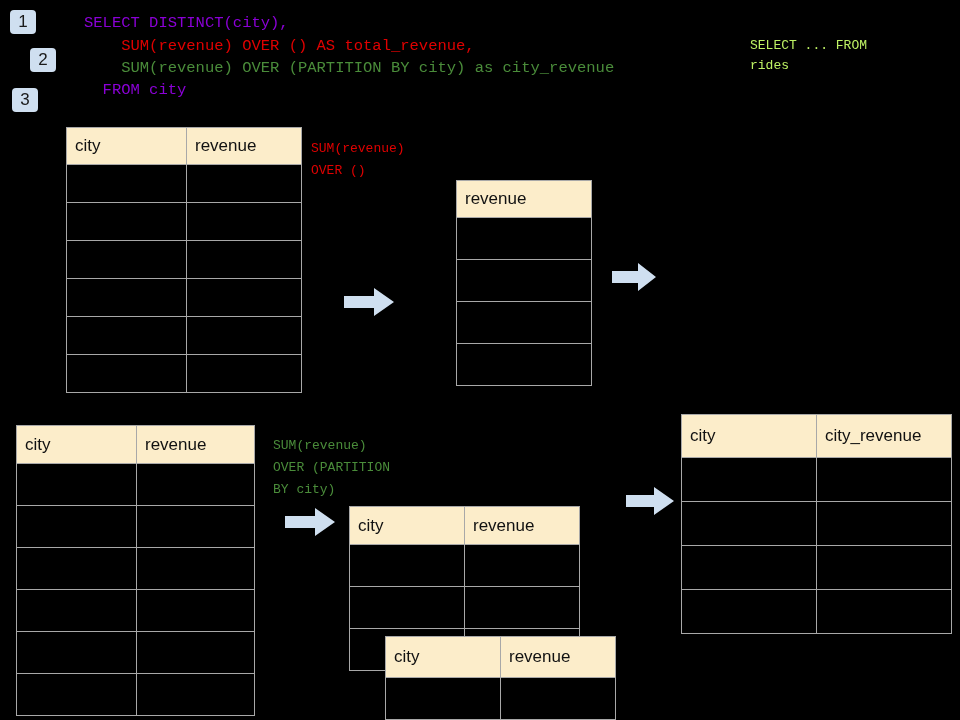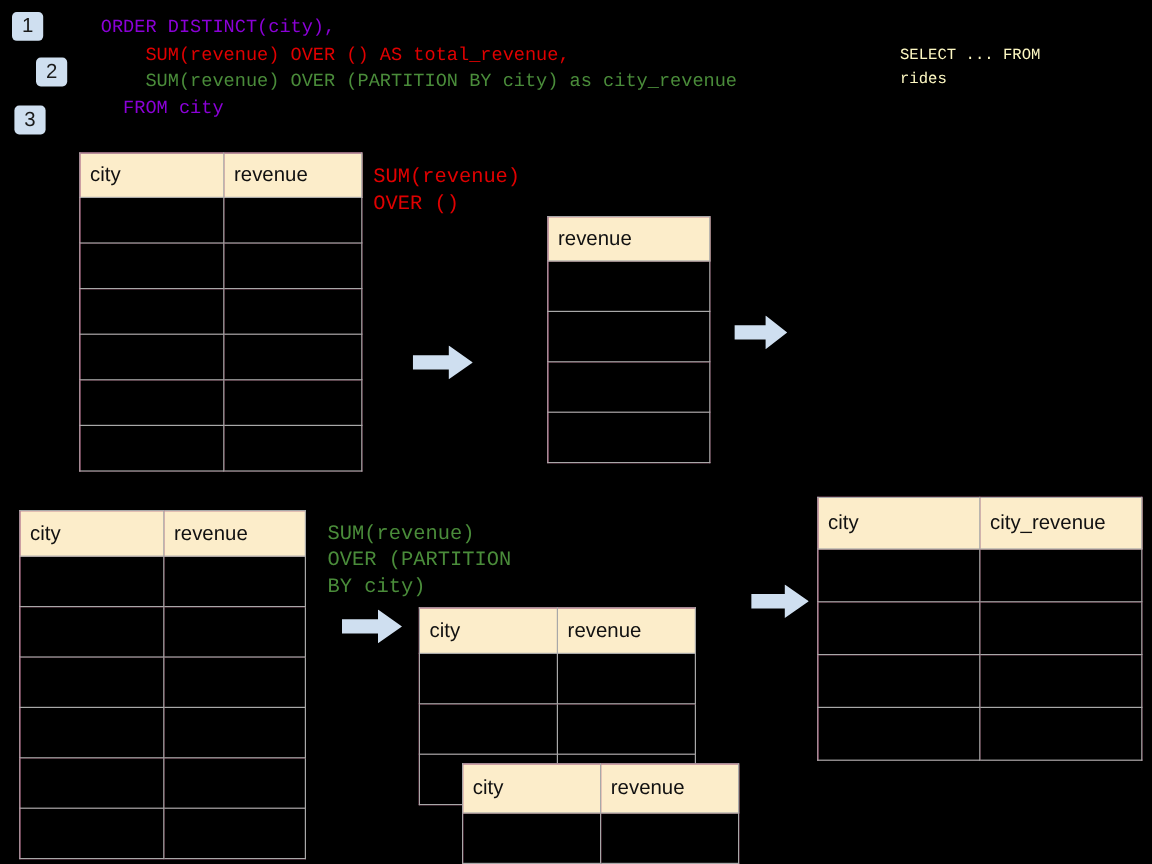--- a/index.html
+++ b/index.html
@@ -41,34 +41,34 @@
     white-space: pre;
     letter-spacing: 0px;
   }
   .code-purple { color: #8b00d7; }
   .code-red    { color: #e00000; }
   .code-green  { color: #4a8c3a; }
 
   .annot {
     position: absolute;
     font-family: "Liberation Mono", monospace;
-    font-size: 17px;
+    font-size: 13px;
     line-height: 22px;
     white-space: pre;
   }
   .annot-red   { color: #e00000; }
   .annot-green { color: #4a8c3a; }
-  .annot-purple{ color: #fef9c3; }
+  .annot-purple{ color: #bef264; }
 
   
   .tbl {
     position: absolute;
     border-collapse: collapse;
     table-layout: fixed;
-    background: #be185d;
+    background: #84cc16;
   }
   .tbl td {
     border: 1px solid #a8a8a8;
     padding: 0;
     background: #000000;
   }
   .tbl th {
     border: 1px solid #a8a8a8;
     background: #fcedca;
     color: #111111;
@@ -86,21 +86,21 @@
 </style>
 </head>
 <body>
 
 <div id="canvas">
 
   <div class="badge" style="left:10px; top:10px;">1</div>
   <div class="badge" style="left:30px; top:48px;">2</div>
   <div class="badge" style="left:12px; top:88px;">3</div>
 
-  <div class="code code-purple" style="left:84px; top:12px;">ORDER DISTINCT(city),</div>
+  <div class="code code-purple" style="left:84px; top:12px;">SELECT DISTINCT(city),</div>
   <div class="code code-red" style="left:84px; top:35px;">    SUM(revenue) OVER () AS total_revenue,</div>
   <div class="code code-green" style="left:84px; top:57px;">    SUM(revenue) OVER (PARTITION BY city) as city_revenue</div>
   <div class="code code-purple" style="left:84px; top:79px;">  FROM city</div>
 
   <div class="annot annot-purple" style="left:750px; top:36px; font-size:13px; line-height:20px;">SELECT ... FROM
 rides</div>
 
   <div class="annot annot-red" style="left:311px; top:138px;">SUM(revenue)
 OVER ()</div>
 

